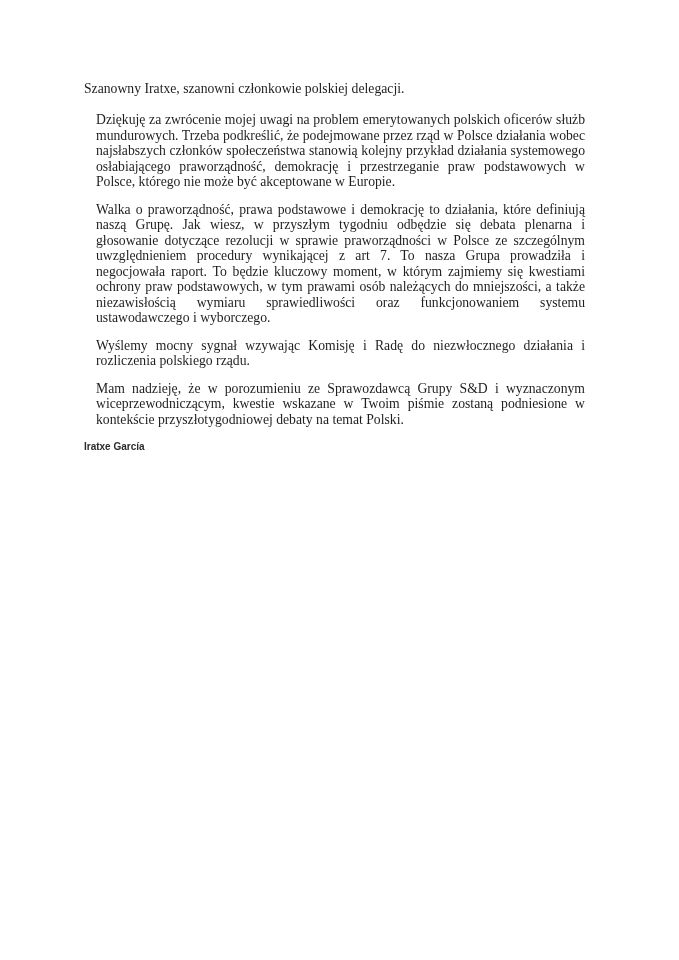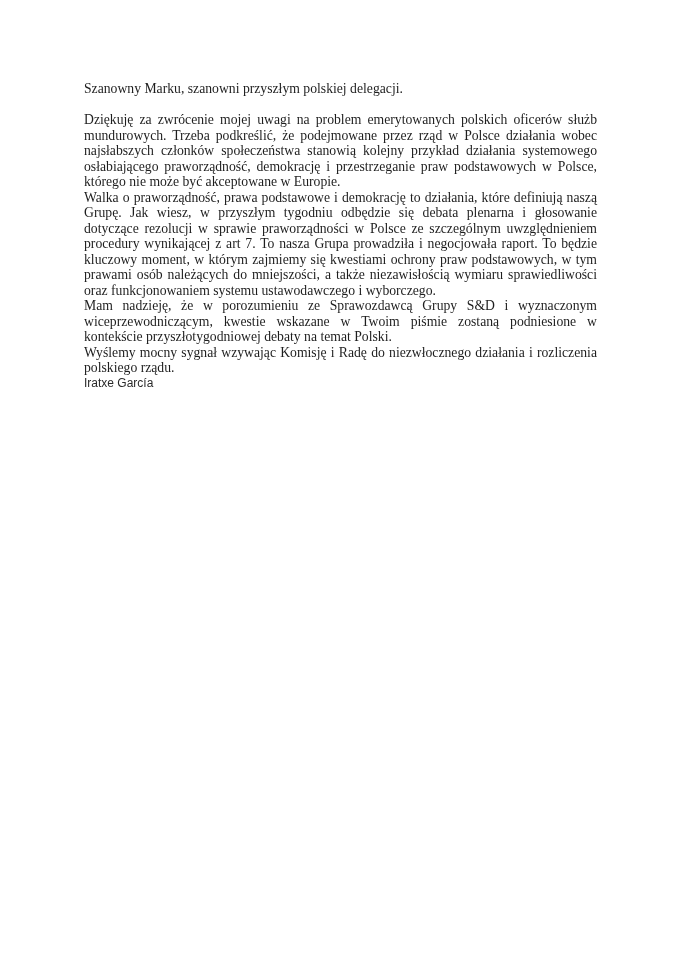--- a/index.html
+++ b/index.html
@@ -18,44 +18,45 @@
     font-size: 13.7px;
     line-height: 15.5px;
     color: #1e1e1e;
     overflow: hidden;
   }
   .greeting {
     margin: 0 0 15.5px 0;
     text-align: left;
   }
   .body-paragraph {
-    margin: 0;
+    margin: 12px;
     text-align: justify;
   }
   .closing {
     margin: 15.5px 0 0 0;
     text-align: left;
   }
   .signature {
     margin: 0;
     font-family: "Liberation Sans", "DejaVu Sans", sans-serif;
-    font-size: 12px;
+    font-size: 10px;
     color: #2a2a2a;
     text-align: left;
+    font-weight: bold;
   }
 </style>
 </head>
 <body>
 
 <div class="page">
-  <p class="greeting">Szanowny Marku, szanowni przyszłym polskiej delegacji.</p>
+  <p class="greeting">Szanowny Iratxe, szanowni członkowie polskiej delegacji.</p>
 
   <p class="body-paragraph">Dziękuję za zwrócenie mojej uwagi na problem emerytowanych polskich oficerów służb mundurowych. Trzeba podkreślić, że podejmowane przez rząd w Polsce działania wobec najsłabszych członków społeczeństwa stanowią kolejny przykład działania systemowego osłabiającego praworządność, demokrację i przestrzeganie praw podstawowych w Polsce, którego nie może być akceptowane w Europie.</p>
 
   <p class="body-paragraph">Walka o praworządność, prawa podstawowe i demokrację to działania, które definiują naszą Grupę. Jak wiesz, w przyszłym tygodniu odbędzie się debata plenarna i głosowanie dotyczące rezolucji w sprawie praworządności w Polsce ze szczególnym uwzględnieniem procedury wynikającej z art 7. To nasza Grupa prowadziła i negocjowała raport. To będzie kluczowy moment, w którym zajmiemy się kwestiami ochrony praw podstawowych, w tym prawami osób należących do mniejszości, a także niezawisłością wymiaru sprawiedliwości oraz funkcjonowaniem systemu ustawodawczego i wyborczego.</p>
 
+  <p class="body-paragraph">Wyślemy mocny sygnał wzywając Komisję i Radę do niezwłocznego działania i rozliczenia polskiego rządu.</p>
+
   <p class="body-paragraph">Mam nadzieję, że w porozumieniu ze Sprawozdawcą Grupy S&amp;D i wyznaczonym wiceprzewodniczącym, kwestie wskazane w Twoim piśmie zostaną podniesione w kontekście przyszłotygodniowej debaty na temat Polski.</p>
-
-  <p class="body-paragraph">Wyślemy mocny sygnał wzywając Komisję i Radę do niezwłocznego działania i rozliczenia polskiego rządu.</p>
 
 
   <p class="signature">Iratxe García</p>
 </div>
 
 </body></html>

